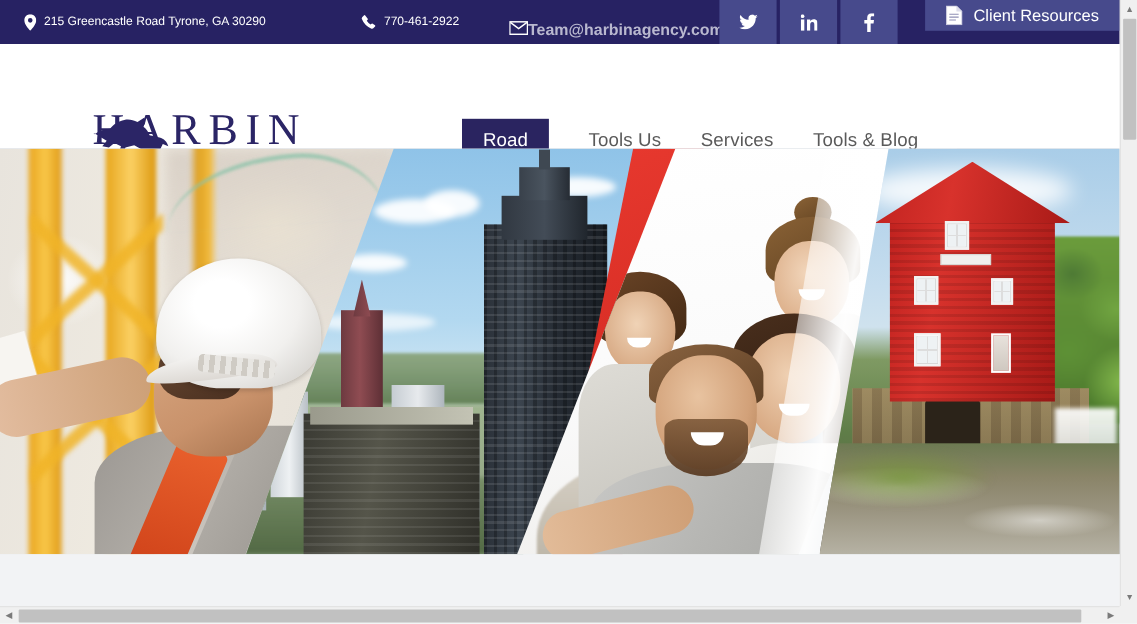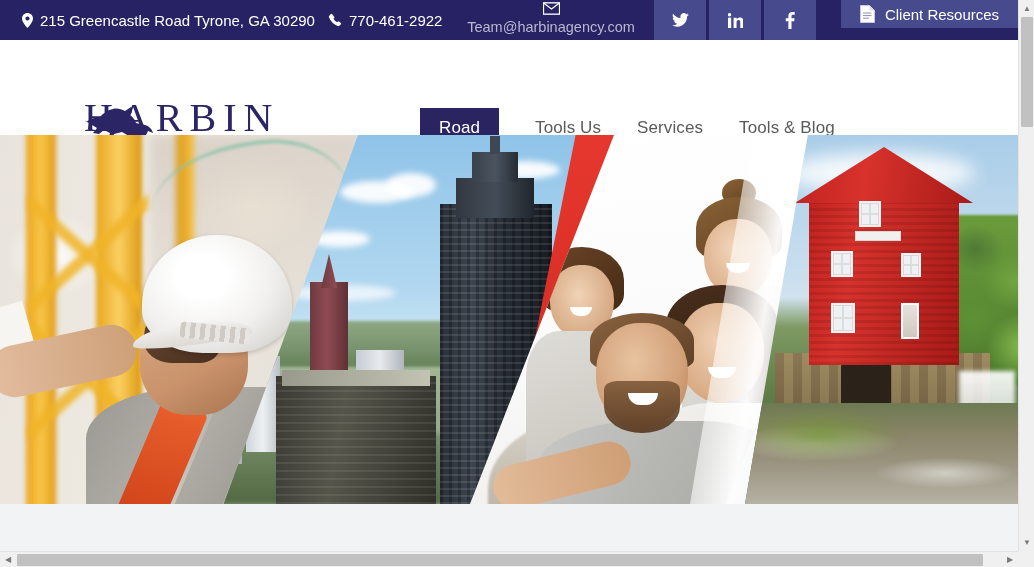--- a/index.html
+++ b/index.html
@@ -33,45 +33,46 @@
     background: #272263;
     width: 1018px;
   }
   .tb-item {
     position: absolute;
     top: 0;
     height: 40px;
     display: flex;
     align-items: center;
     color: #ffffff;
-    font-size: 15px;
+    font-size: 11px;
     white-space: nowrap;
   }
   #tb-address { left: 22px; }
   #tb-phone   { left: 328px; }
 
   .tb-ico {
     display: inline-flex;
     align-items: center;
     justify-content: center;
     margin-right: 7px;
     color: #ffffff;
   }
   .tb-ico svg { display: block; }
 
   
   #tb-email {
     position: absolute;
     left: 463px; top: 0;
     width: 176px; height: 52px;
     display: flex;
-    flex-direction: column;
+    flex-direction: row;
     align-items: center;
     justify-content: flex-start;
     padding-top: 2px;
+    font-weight: bold;
   }
   #tb-email .mail-glyph { color:#ffffff; line-height: 1; }
   #tb-email .mail-text {
     color: #b9b8cf;
     font-size: 14.5px;
     line-height: 15px;
     margin-top: 2px;
     white-space: nowrap;
   }
 

